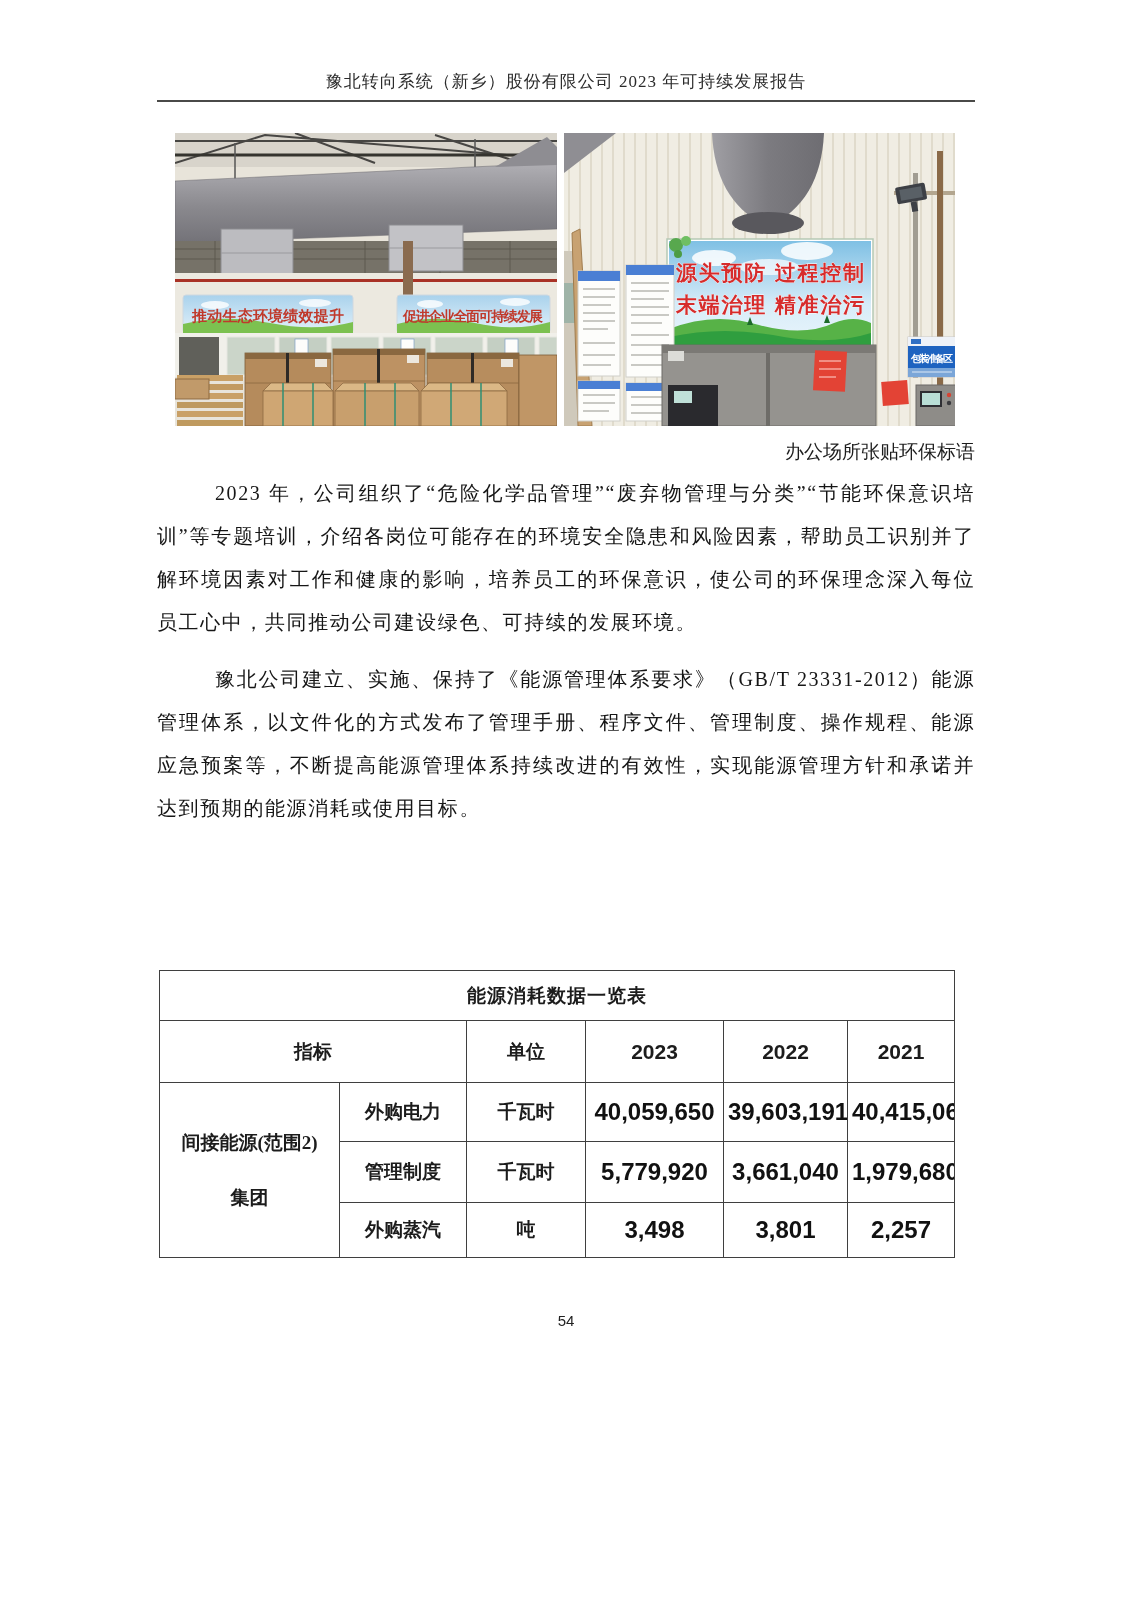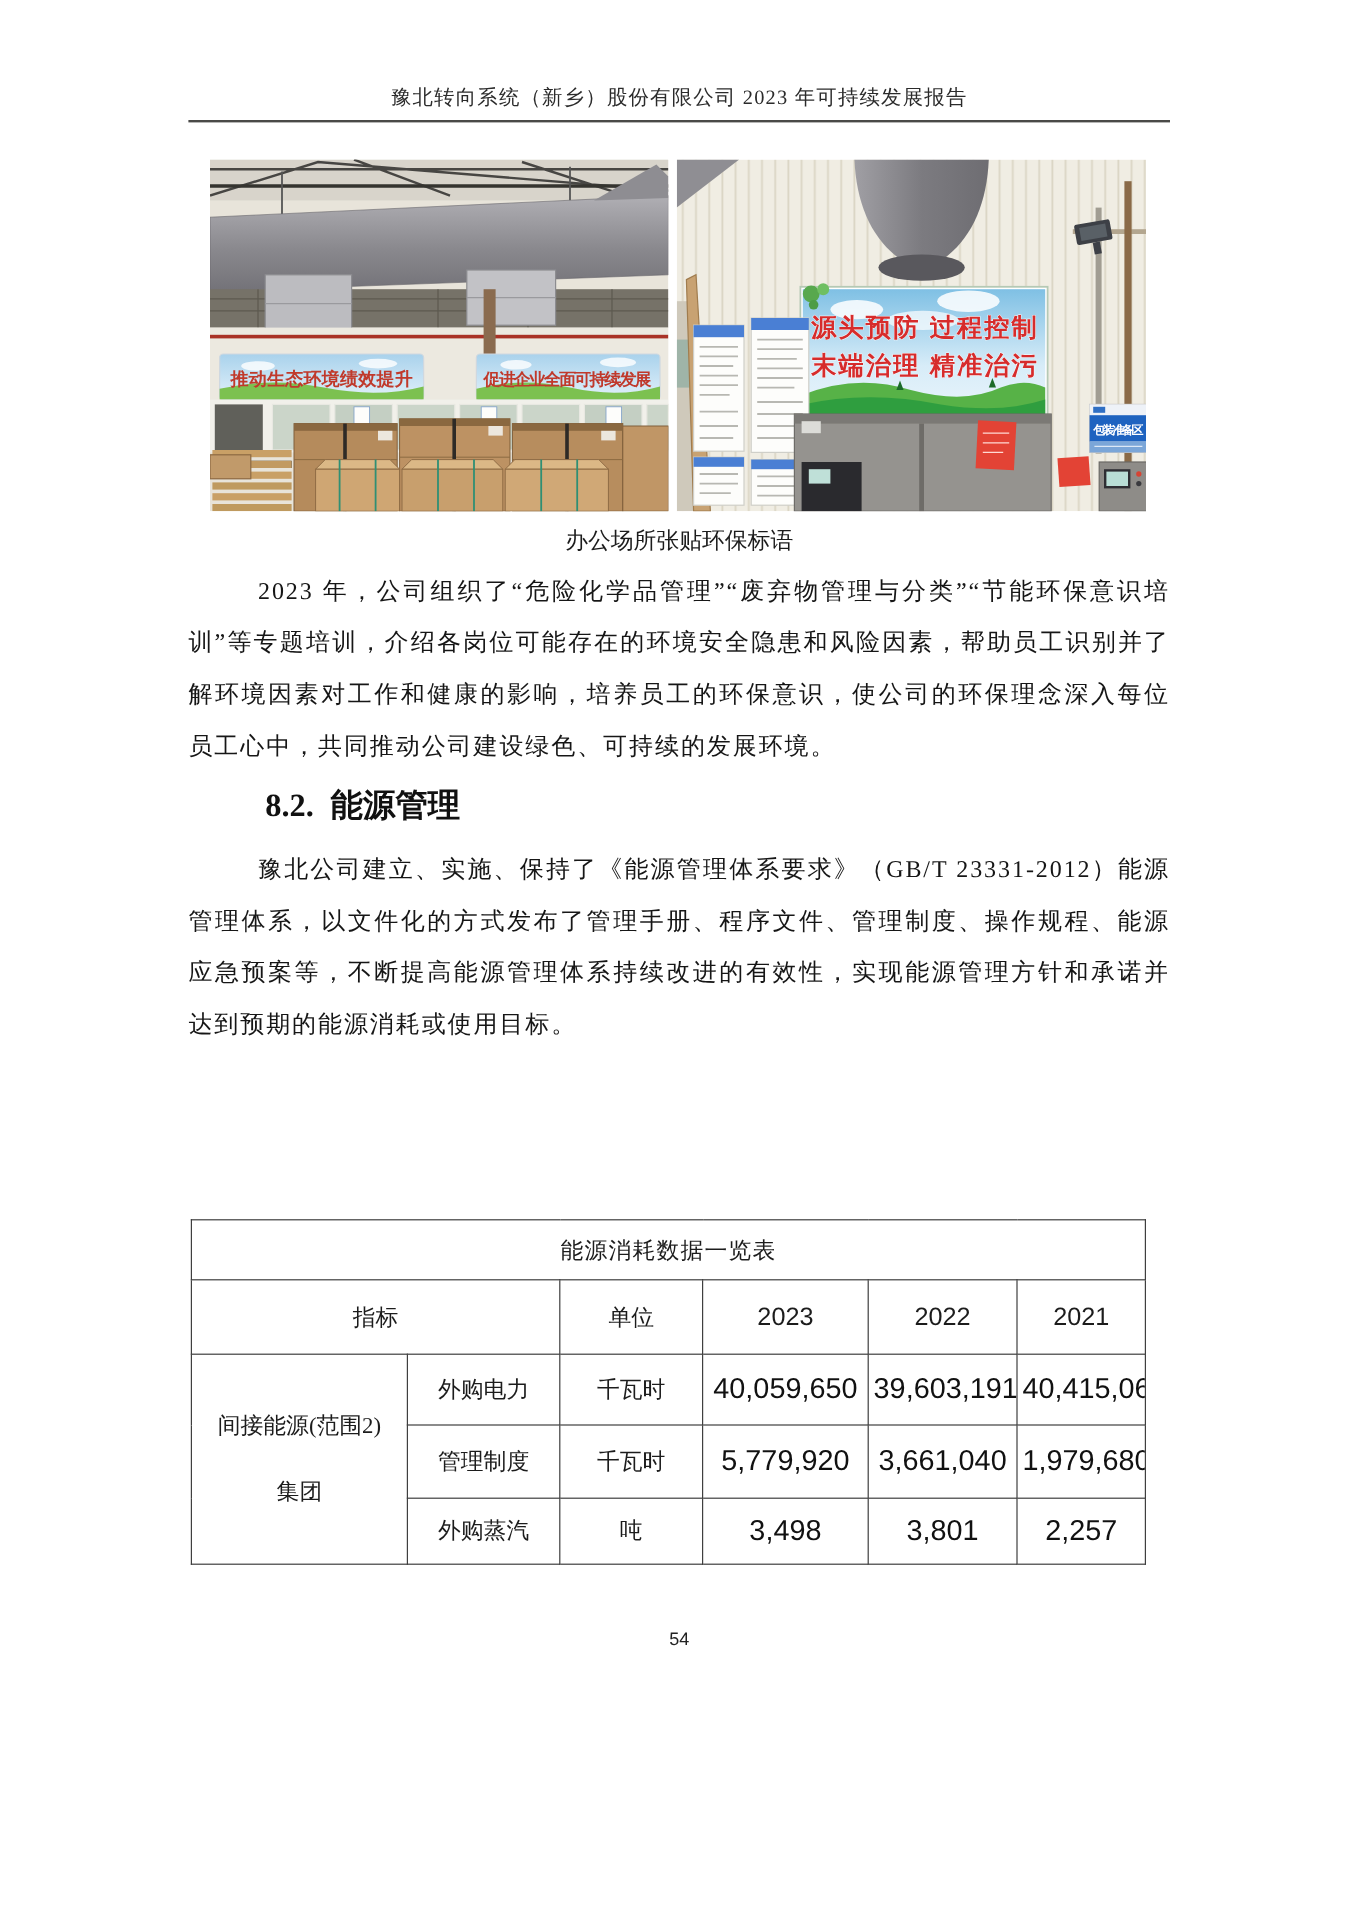--- a/index.html
+++ b/index.html
@@ -8,33 +8,33 @@
     background:#ffffff;overflow:hidden;
     font-family:"Liberation Serif","DejaVu Serif",serif;color:#1c1c1c;
   }
   .content{width:818px;margin:0 auto;}
   
   .doc-header{padding-top:70px;border-bottom:2px solid #4a4a48;padding-bottom:7px;}
   .doc-header .title{display:block;text-align:center;font-size:17px;letter-spacing:1px;color:#2b2b2b;}
   
   .figure-row{margin:31px 0 0 18px;display:flex;gap:7px;height:293px;}
   .photo{display:block;height:293px;}
-  .figure-caption{margin-top:12px;line-height:28px;text-align:center;font-size:19px;color:#1c1c1c;}
+  .figure-caption{margin-top:12px;line-height:28px;text-align:right;font-size:19px;color:#1c1c1c;}
   
   .para{font-size:20px;line-height:43px;text-align:justify;letter-spacing:1.6px;
         text-indent:58px;margin:0;color:#161616;}
   .p1{margin-top:6px;}
   .p2{margin-top:14px;}
   .p3{margin-top:48px;}
   .section-heading{margin:8px 0 0 64px;line-height:38px;font-size:27px;font-weight:bold;color:#111;}
   .section-heading .num{margin-right:14px;font-family:"Liberation Serif","DejaVu Serif",serif;}
   
   table.energy{border-collapse:collapse;table-layout:fixed;width:796px;margin:140px 0 0 2px;}
   table.energy td,table.energy th{border:1.5px solid #3f3f3f;text-align:center;vertical-align:middle;
-    font-weight:normal;padding:0 4px;overflow:hidden;}
+    font-weight:bold;padding:0 4px;overflow:hidden;}
   .t-title{height:50px;font-size:19px;letter-spacing:1px;}
   .t-head{height:62px;font-size:19px;}
   .t-head .year{font-family:"Liberation Sans","DejaVu Sans",sans-serif;font-size:21px;}
   .row-a{height:59px;}
   .row-b{height:61px;}
   .row-c{height:55px;}
   .cn{font-size:19px;}
   .num-cell{font-family:"Liberation Sans","DejaVu Sans",sans-serif;font-size:24px;color:#111;}
   .group-cell{font-size:19px;line-height:55px;}
   
@@ -249,21 +249,20 @@
           <circle cx="385" cy="262" r="2.2" fill="#d64333"></circle>
           <circle cx="385" cy="270" r="2.2" fill="#3a3a3e"></circle>
         </g>
       </svg>
     </div>
 
     <div class="figure-caption">办公场所张贴环保标语</div>
 
     <p class="para p1">2023 年，公司组织了“危险化学品管理”“废弃物管理与分类”“节能环保意识培训”等专题培训，介绍各岗位可能存在的环境安全隐患和风险因素，帮助员工识别并了解环境因素对工作和健康的影响，培养员工的环保意识，使公司的环保理念深入每位员工心中，共同推动公司建设绿色、可持续的发展环境。</p>
 
-    <h2 class="section-heading"><span class="num">8.2.</span><span>能源管理</span></h2>
 
     <p class="para p2">豫北公司建立、实施、保持了《能源管理体系要求》（GB/T 23331-2012）能源管理体系，以文件化的方式发布了管理手册、程序文件、管理制度、操作规程、能源应急预案等，不断提高能源管理体系持续改进的有效性，实现能源管理方针和承诺并达到预期的能源消耗或使用目标。</p>
 
     <table class="energy">
       <colgroup>
         <col style="width:180px">
           <col style="width:127px">
           <col style="width:119px">
         <col style="width:138px">
           <col style="width:124px">

